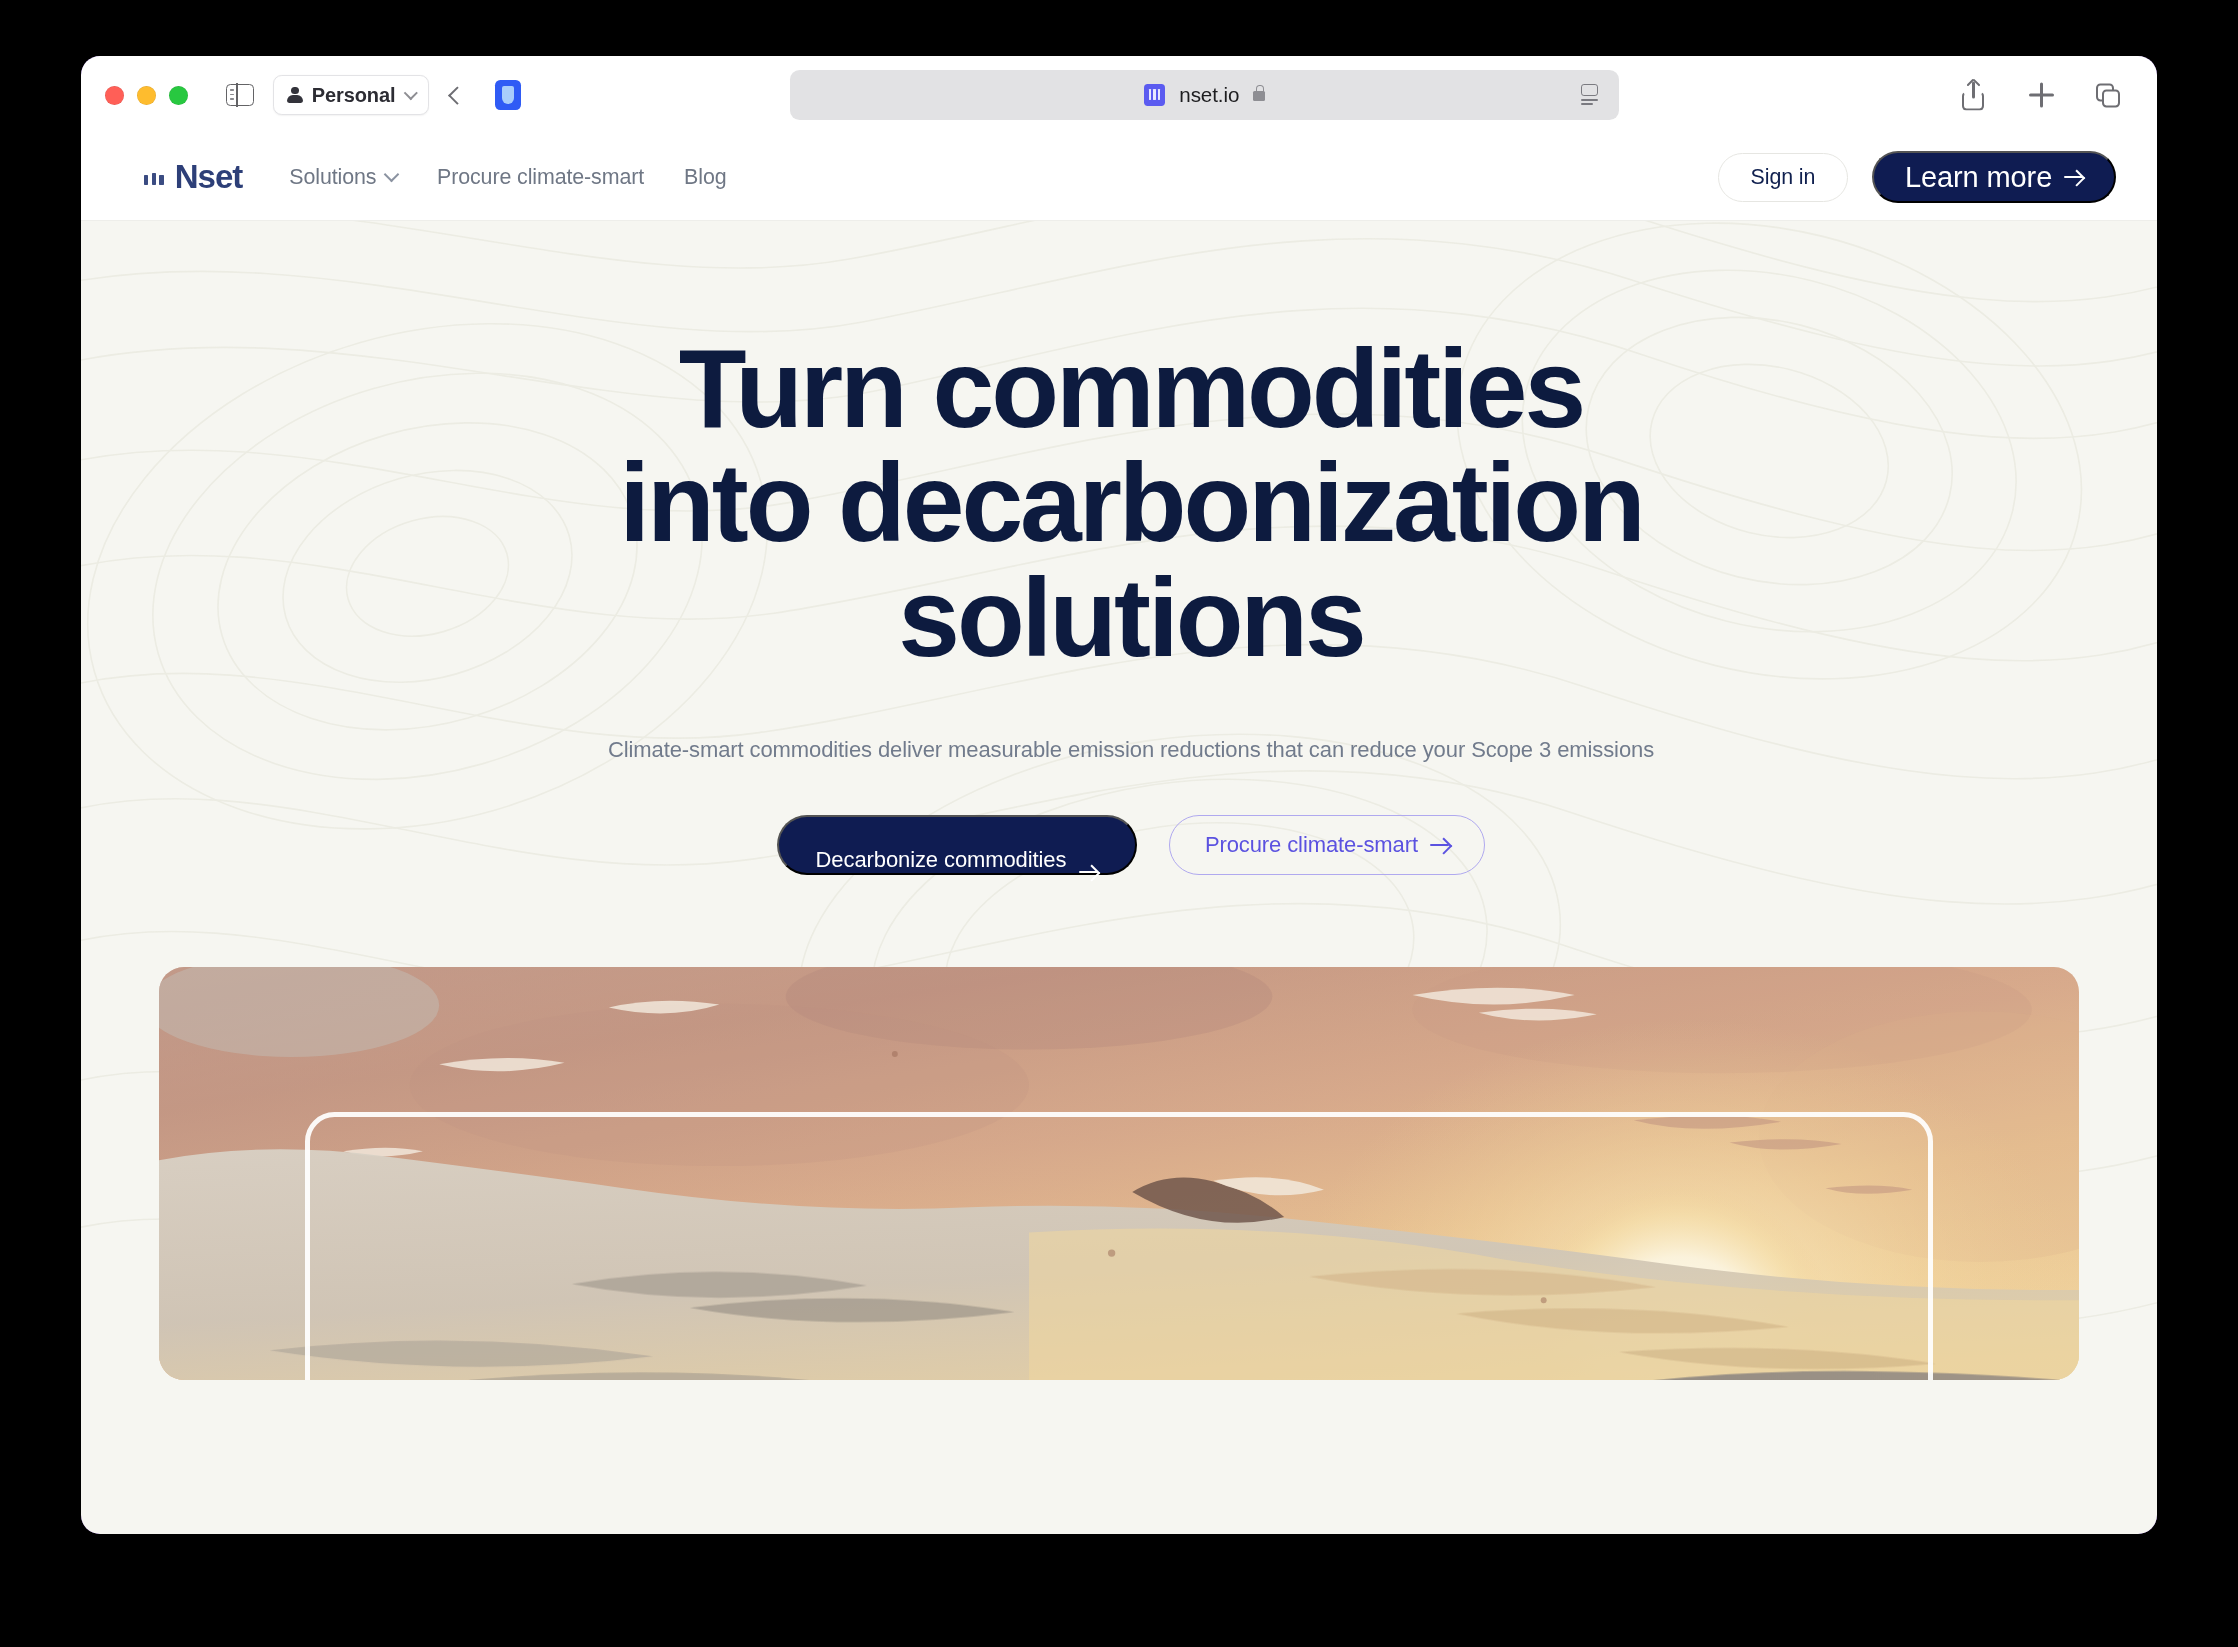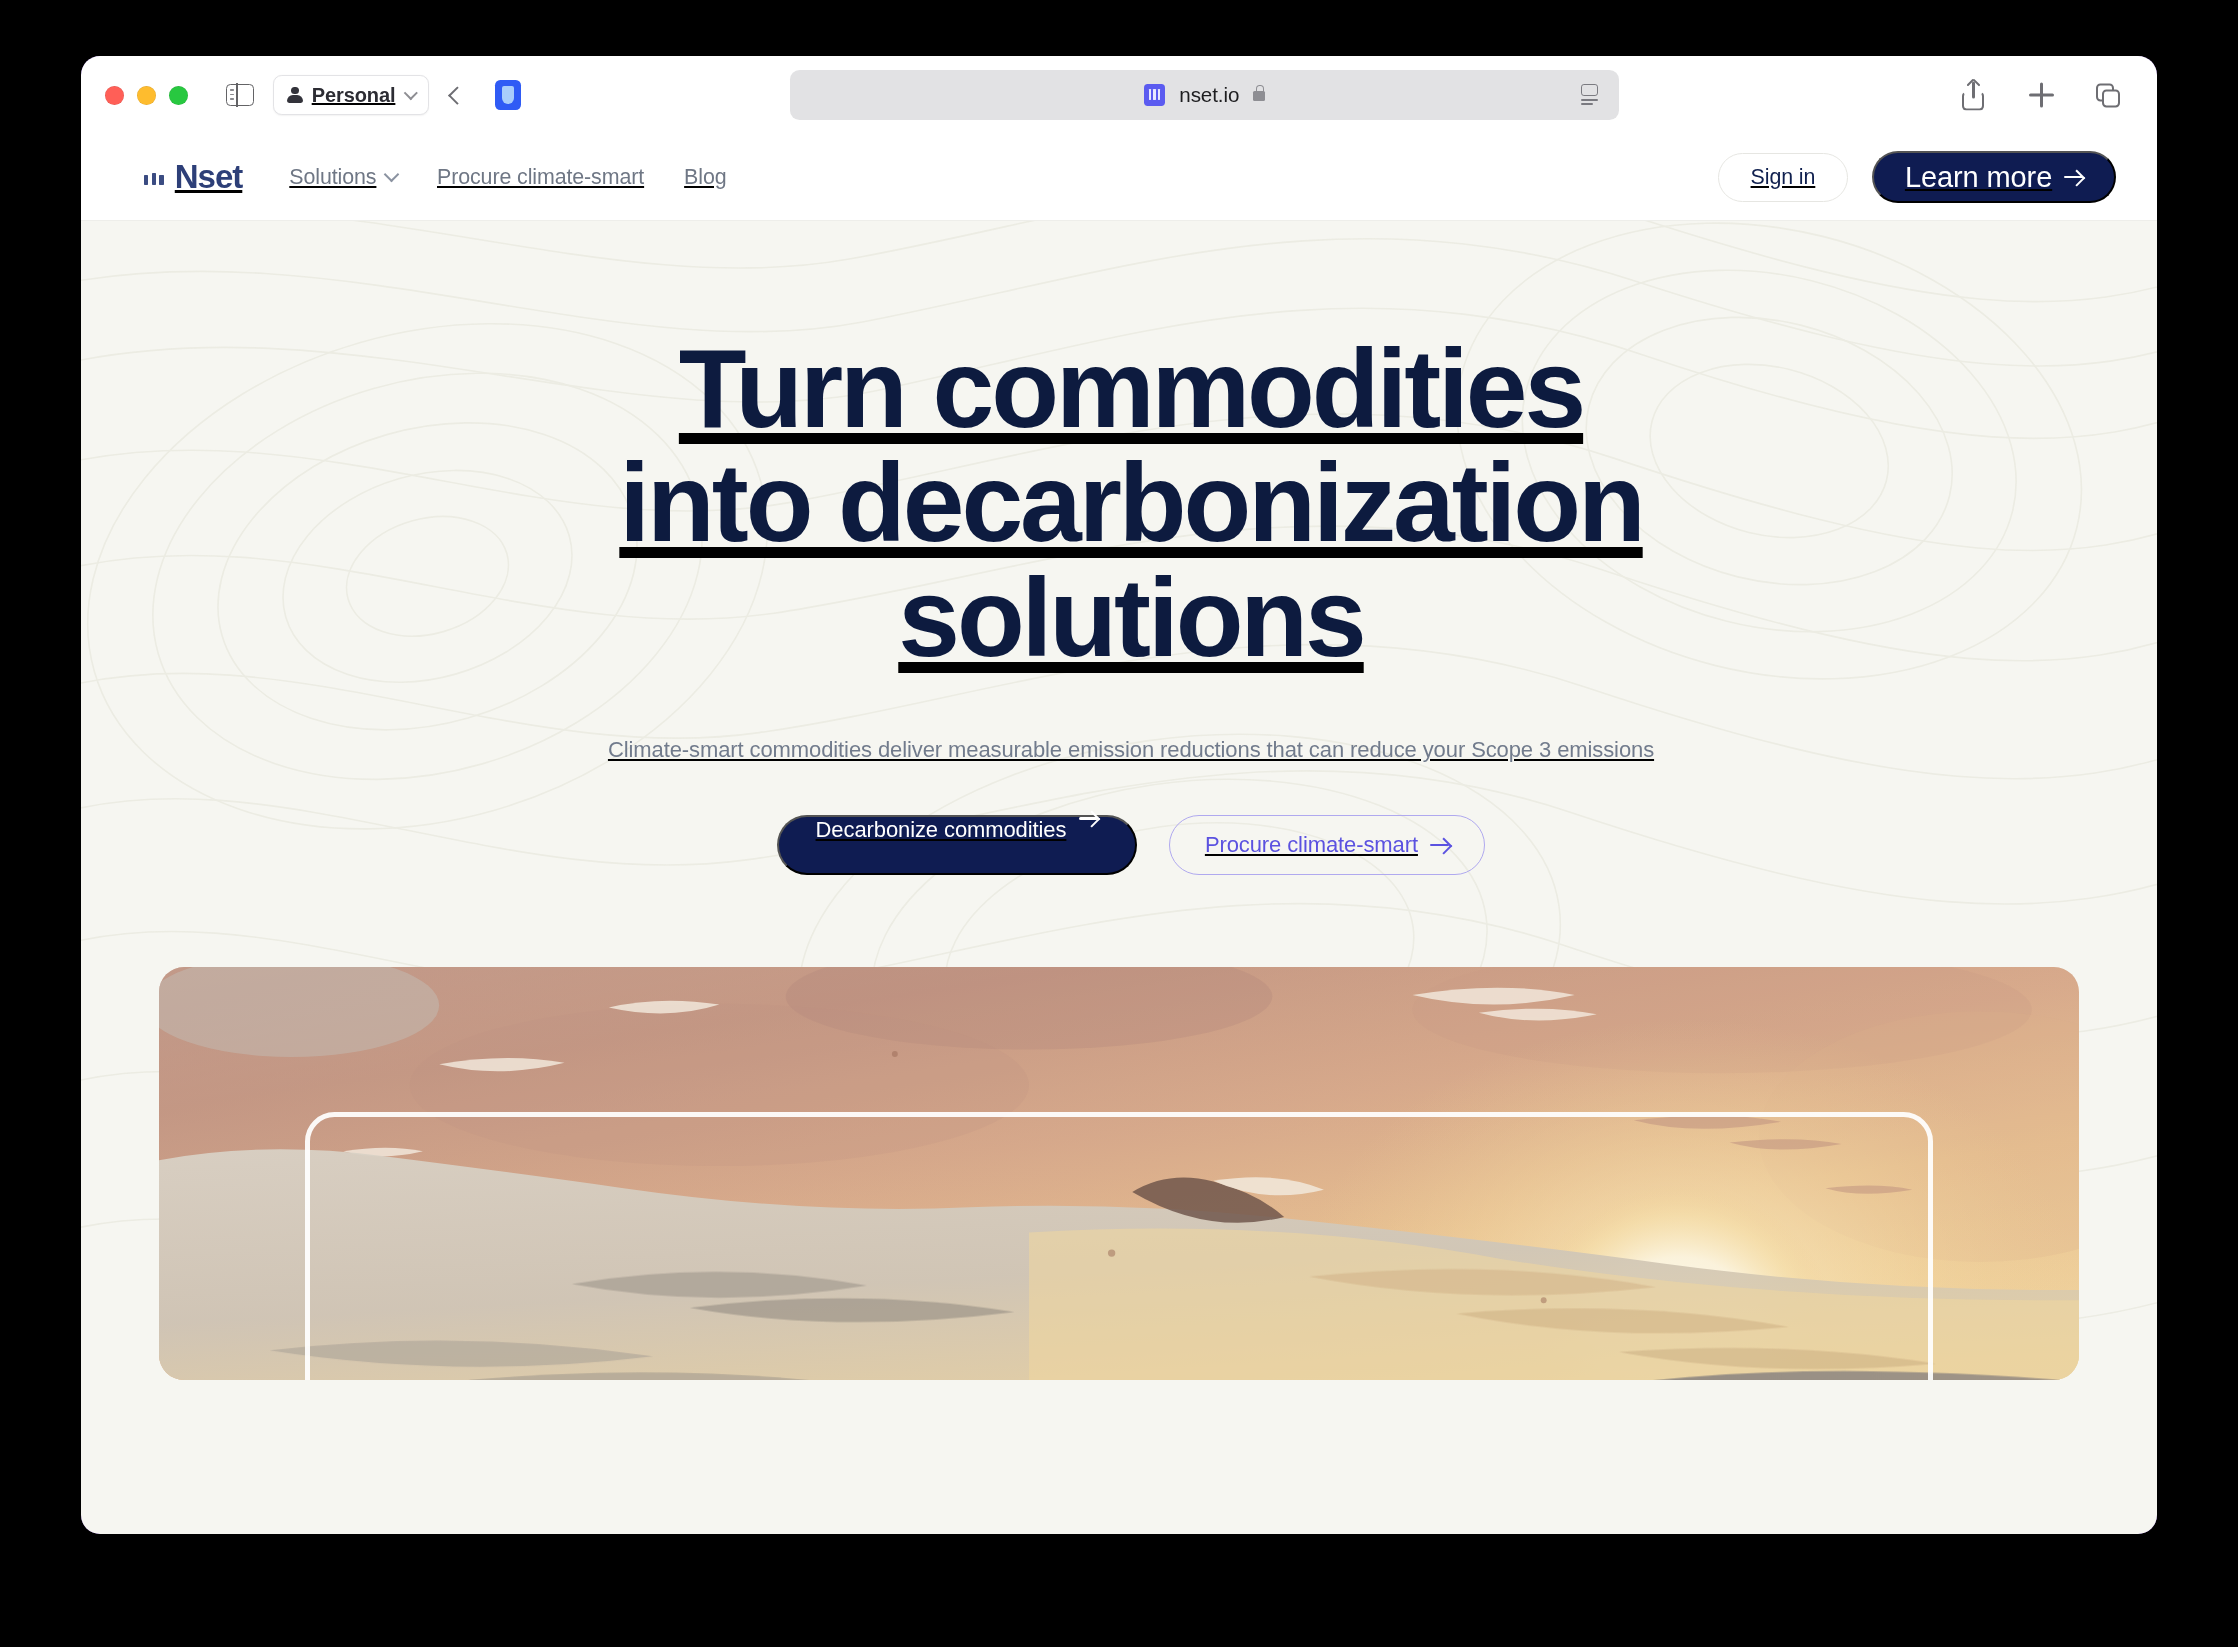--- a/index.html
+++ b/index.html
@@ -13,21 +13,20 @@
 
   
   #browser-window{
     position:absolute;
     left:81px; top:56px;
     width:2076px; height:1478px;
     background:#4c1d95;
     border-radius:19px;
     overflow:hidden;
     box-shadow:0 29.5px 66px rgba(0,0,0,.55);
-    text-decoration:underline;
   }
 
   
   .toolbar{
     position:relative;
     height:78px;
     background:#ffffff;
     display:flex;
     align-items:center;
   }
@@ -264,21 +263,21 @@
     letter-spacing:-0.1px;
   }
   .hero-ctas{
     margin-top:49px;
     display:flex; justify-content:center; align-items:center; gap:32px;
   }
   .btn-primary{
     height:60px; padding:0 37px;
     border-radius:737px; background:#0f1c52; color:#fff;
     font-size:22px; letter-spacing:-0.1px;
-    display:flex;align-items:flex-start;gap:12.5px;
+    display:flex;align-items:flex-end;gap:12.5px;
   }
   .btn-secondary{
     height:60px; padding:0 35px;
     border-radius:737px;
     border:1.8px solid #b0a9ef; background:transparent; color:#5b52e0;
     font-size:22px; letter-spacing:-0.1px;
     display:flex;align-items:center;gap:12.5px;
   }
 
   

